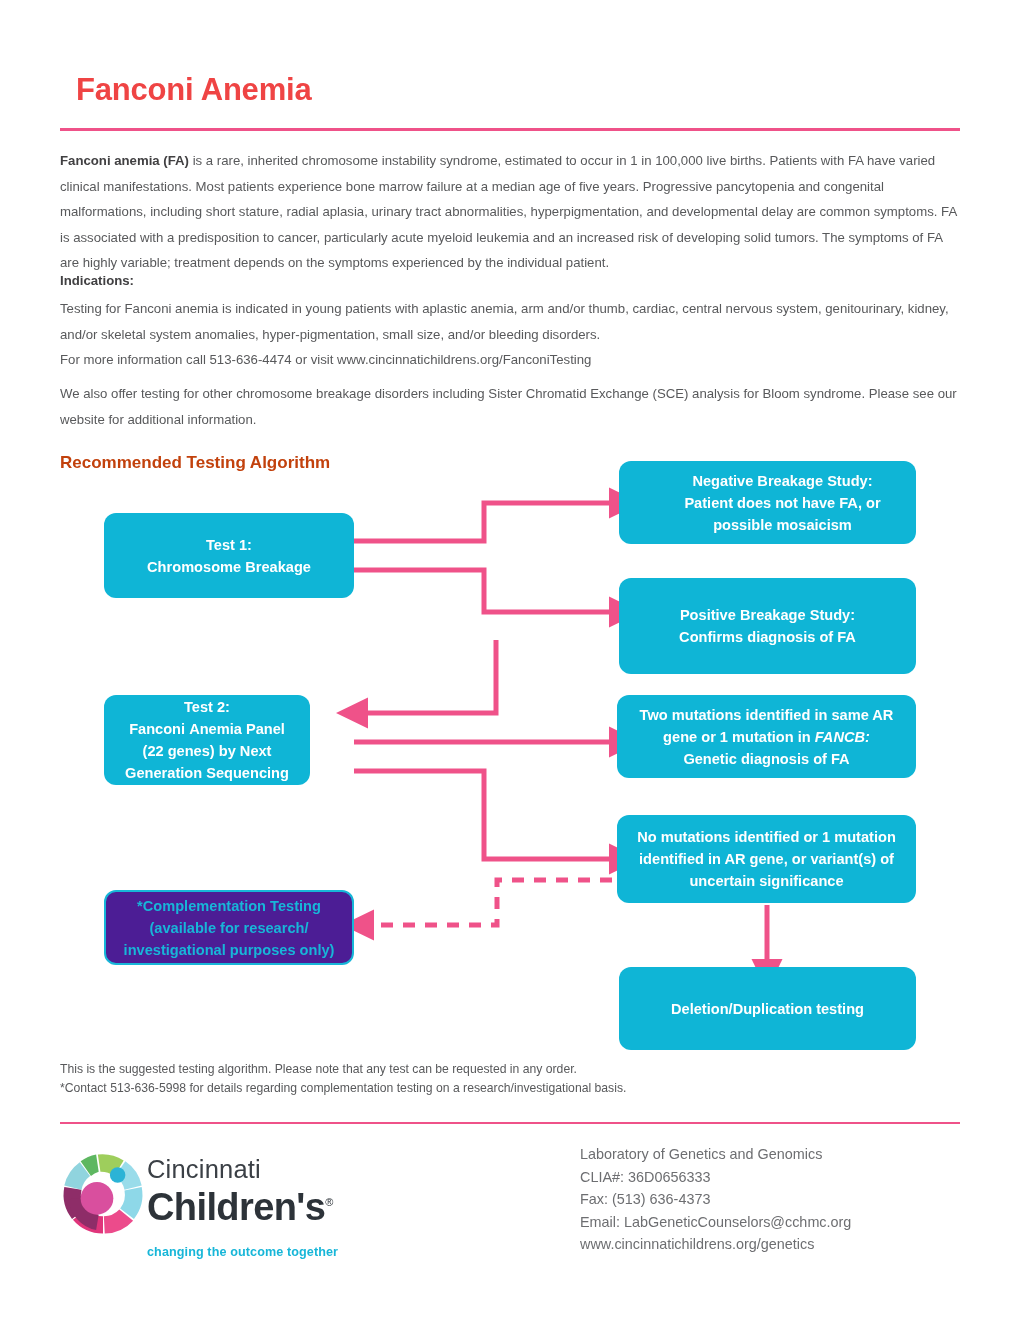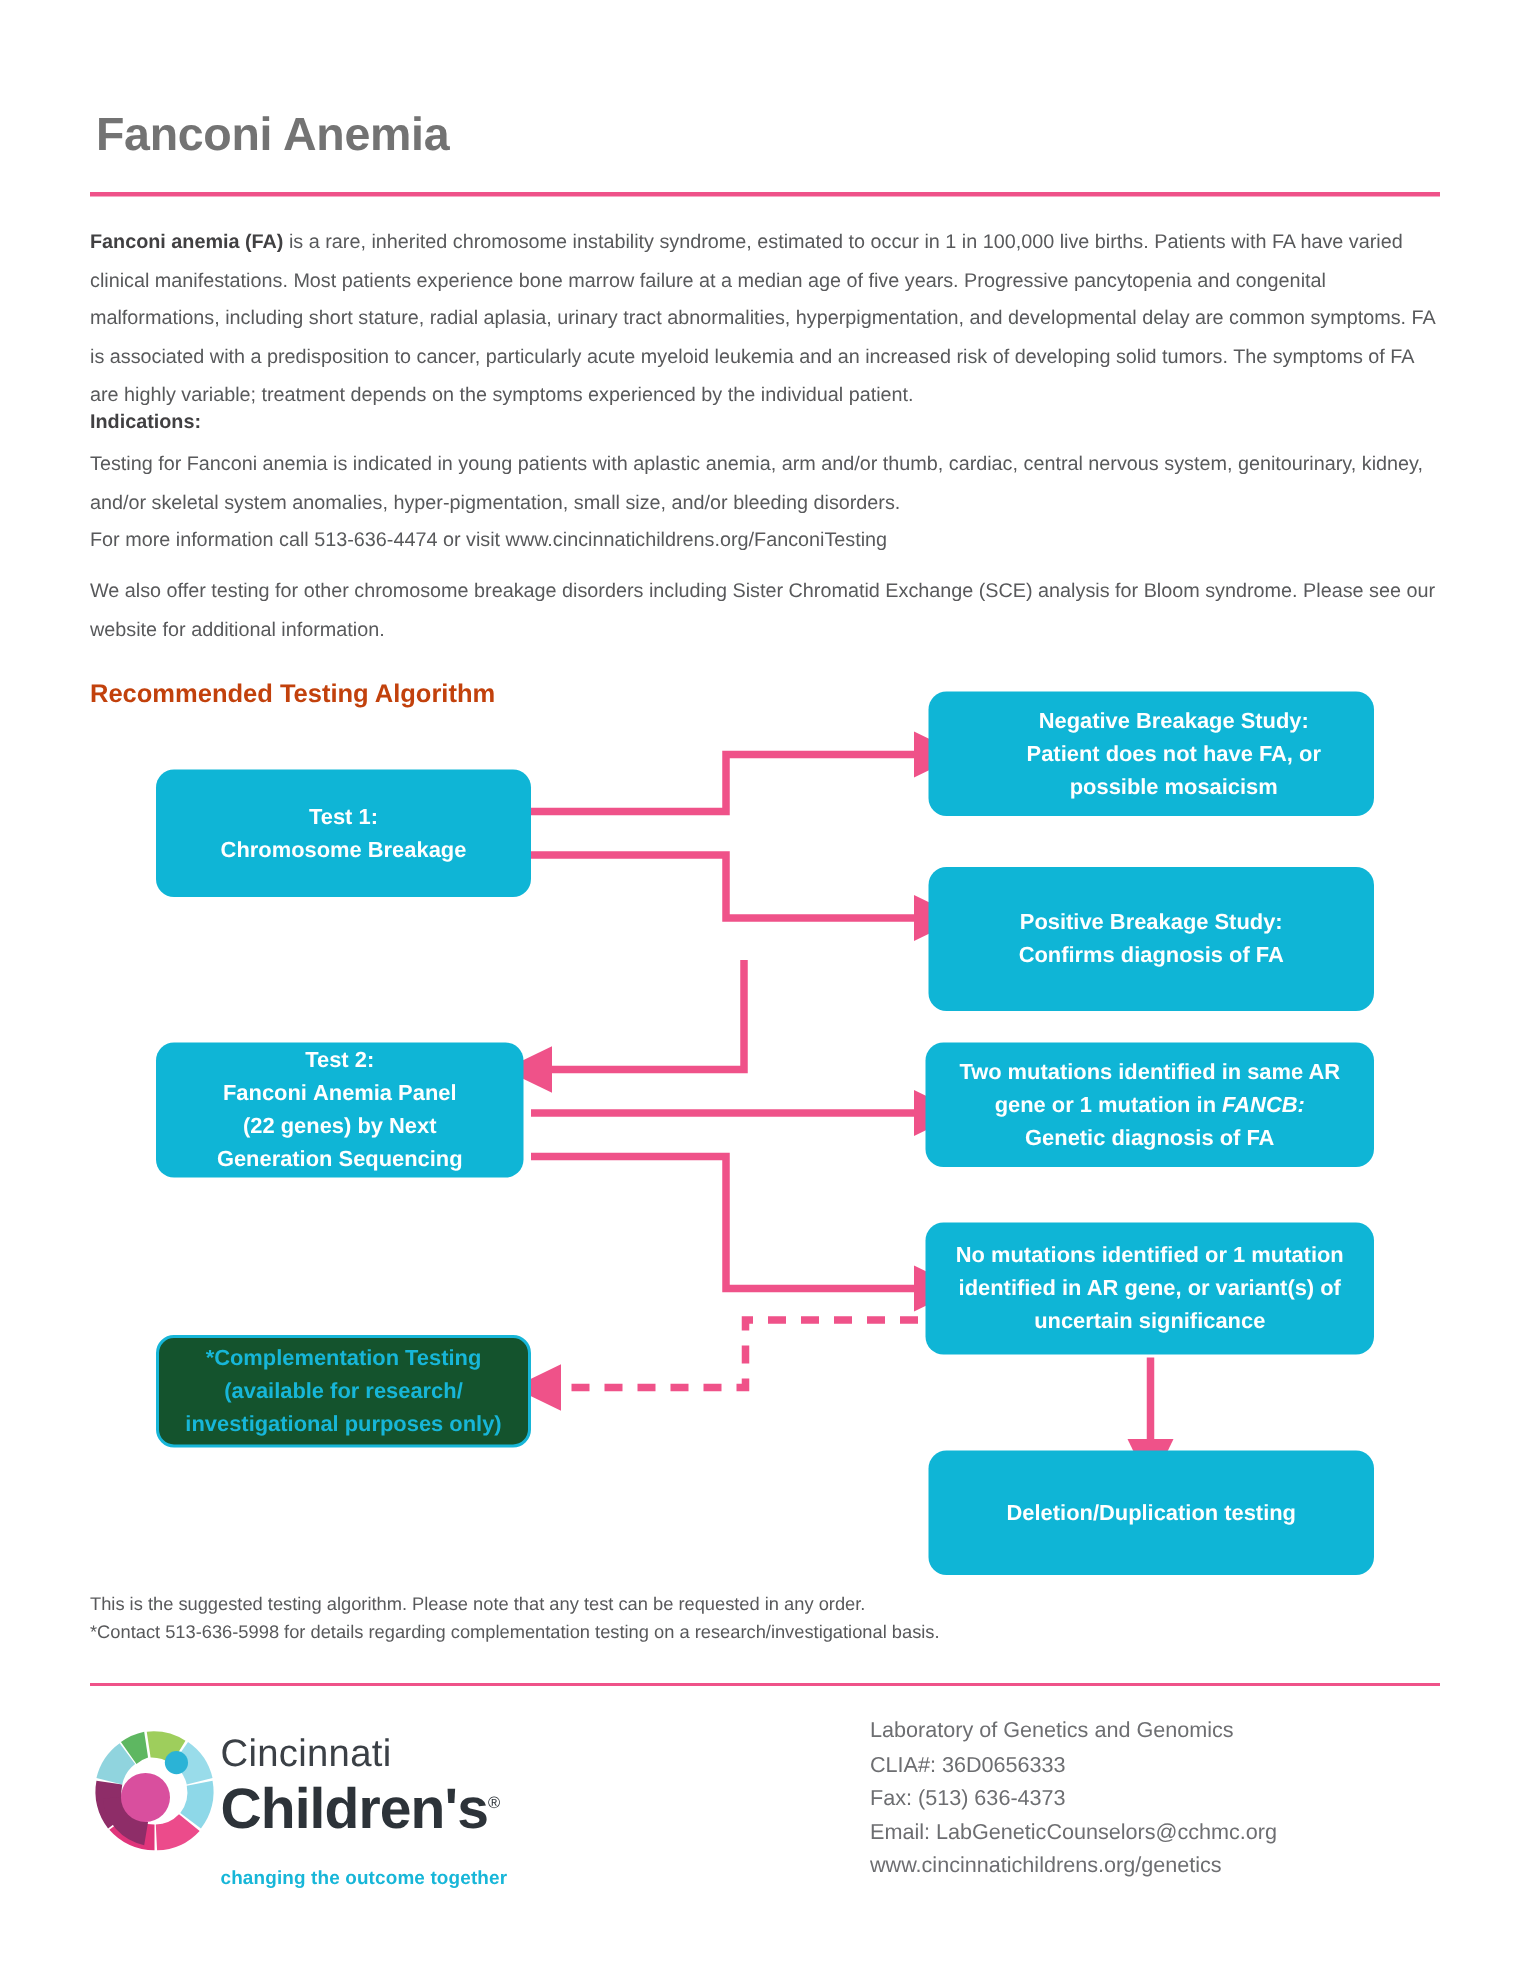--- a/index.html
+++ b/index.html
@@ -11,24 +11,24 @@
     font-family: "Liberation Sans", sans-serif;
     color: #58595b;
     position: relative;
     overflow: hidden;
   }
   .page { position: absolute; left: 0; top: 0; width: 1020px; height: 1320px; }
 
   
   .title {
     position: absolute;
-    left: 64px; top: 72px;
+    left: 76px; top: 72px;
     font-size: 31px;
     font-weight: bold;
-    color: #737373;
+    color: #ef4444;
     letter-spacing: -0.2px;
   }
   .rule-top {
     position: absolute;
     left: 60px; top: 128px;
     width: 900px; height: 3px;
     background: #EF5289;
   }
 
   
@@ -90,31 +90,31 @@
     font-weight: bold;
     line-height: 22px;
     display: flex;
     align-items: center;
     justify-content: center;
     text-align: center;
     padding: 6px 10px;
     z-index: 3;
   }
   .node.outline {
-    background: #14532d;
+    background: #4c1d95;
     border: 2px solid #17B6D8;
     color: #17B6D8;
   }
   .node i { font-style: italic; }
 
   
   #n-test1    { left: 104px; top: 513px; width: 250px; height: 85px; }
   #n-neg      { left: 619px; top: 461px; width: 297px; height: 83px; padding-left: 40px; }
   #n-pos      { left: 619px; top: 578px; width: 297px; height: 96px; }
-  #n-test2    { left: 104px; top: 695px; width: 245px; height: 90px; }
+  #n-test2    { left: 104px; top: 695px; width: 206px; height: 90px; }
   #n-two      { left: 617px; top: 695px; width: 299px; height: 83px; }
   #n-nomut    { left: 617px; top: 815px; width: 299px; height: 88px; }
   #n-comp     { left: 104px; top: 890px; width: 250px; height: 75px; }
   #n-del      { left: 619px; top: 967px; width: 297px; height: 83px; }
 
   
   .fn1 {
     position: absolute;
     left: 60px; top: 1060px;
     font-size: 12.2px;

